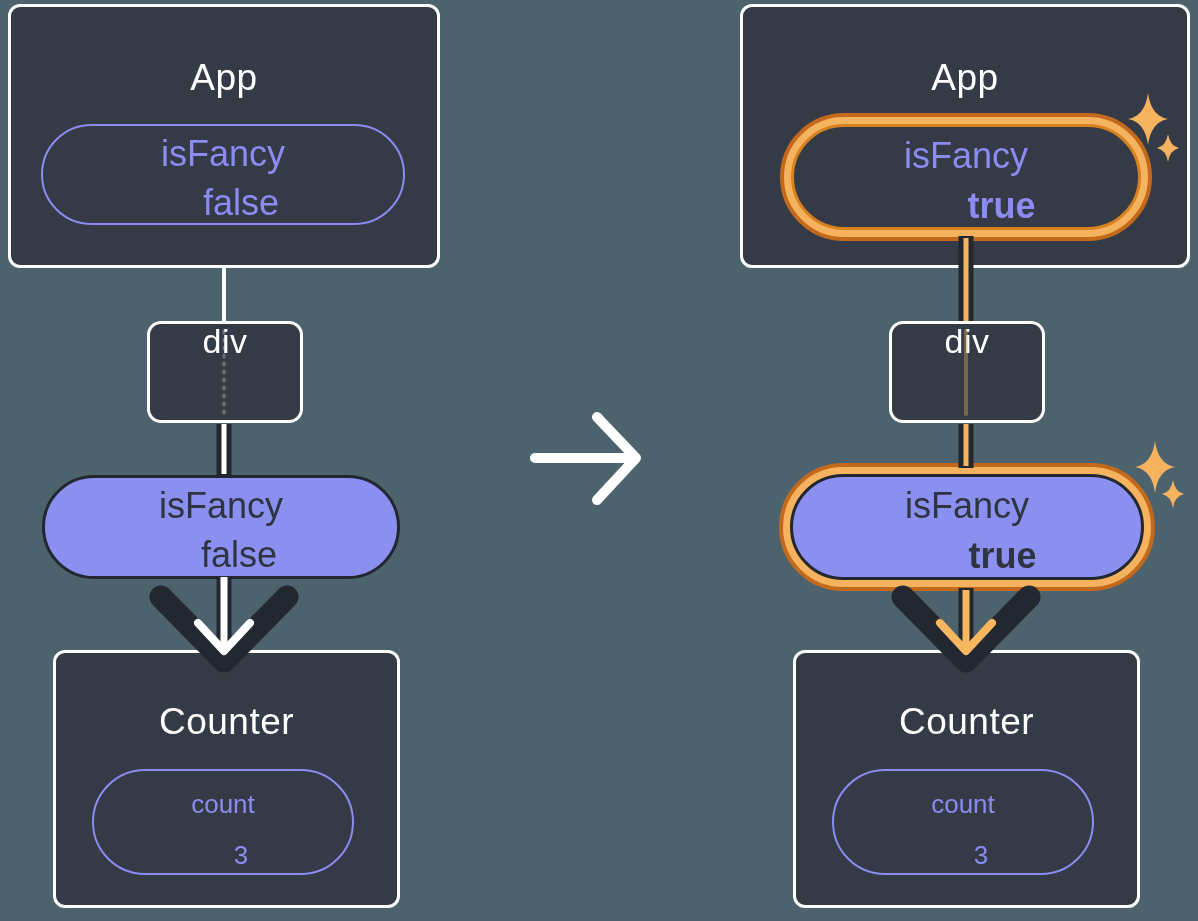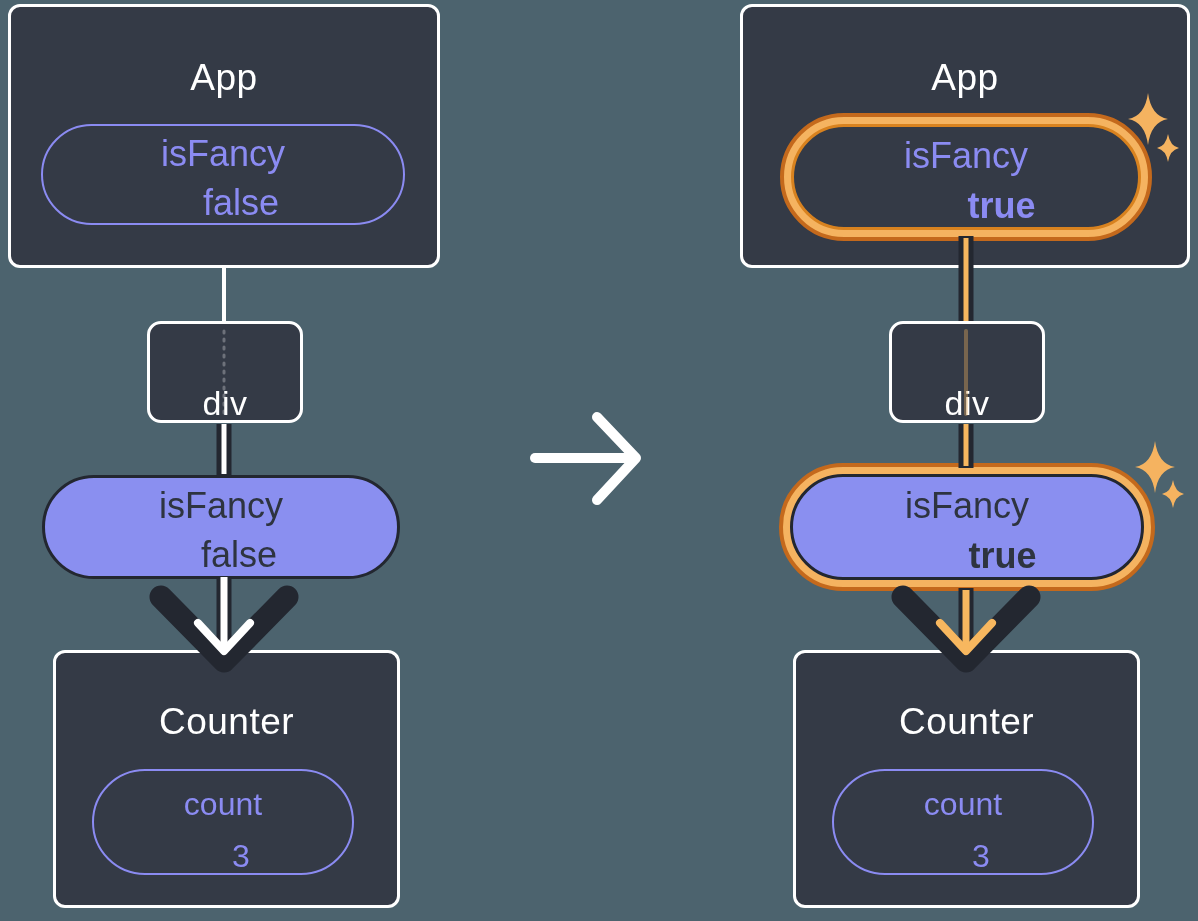--- a/index.html
+++ b/index.html
@@ -8,21 +8,21 @@
     --orangeDark:#C4691C; --orangeLight:#F5B360; --orangeMid:#D8821F;
     --orangeCore:#F7B75F; --sparkle:#F5B360;
   }
   html,body{margin:0;padding:0;background:var(--bg);}
   .canvas{position:relative;width:1198px;height:921px;background:var(--bg);
           font-family:"Liberation Sans",sans-serif;overflow:hidden;}
   .box{position:absolute;background:var(--boxFill);border:3px solid var(--boxBorder);
        border-radius:12px;box-sizing:border-box;}
   .box-title{position:absolute;left:0;right:0;text-align:center;color:#fff;
              font-size:37px;line-height:1;letter-spacing:.5px;}
-  .small-box{display:flex;align-items:flex-end;justify-content:center;border-radius:14px;}
+  .small-box{display:flex;align-items:flex-start;justify-content:center;border-radius:14px;}
   .small-box .box-title{position:static;font-size:34px;}
   .pill{position:absolute;display:flex;align-items:stretch;border-radius:999px;
         box-sizing:border-box;font-size:36px;flex-direction:column;}
   .seg{display:flex;align-items:center;justify-content:center;}
   .seg-name{flex:0 0 57.5%;}
   .seg-value{flex:1 1 auto;padding-left:36px;}
   .divider{align-self:stretch;flex:0 0 auto;}
   
   .pill--outline{border:2.5px solid var(--purple);color:var(--purple);}
   .pill--outline .divider{width:2px;background:var(--purple);}
@@ -31,21 +31,21 @@
   .pill--solid .divider{width:3px;background:var(--dark);}
   
   .ring{position:absolute;border-radius:999px;background:var(--orangeLight);
         border:4px solid var(--orangeDark);padding:7px;box-sizing:border-box;}
   .ring .pill{position:relative;width:100%;height:100%;}
   .ring .pill--darkfill{background:var(--boxFill);border:3px solid var(--orangeMid);color:var(--purple);}
   .ring .pill--darkfill .divider{width:3px;background:var(--orangeLight);}
   .value-bold{font-weight:700;margin-left:35px;}
   .overlay{position:absolute;left:0;top:0;width:1198px;height:921px;pointer-events:none;}
   .counter-pill .seg-name{flex:0 0 66%;}
-  .counter-pill{font-size:32px;}
+  .counter-pill{font-size:26px;}
 </style>
 </head>
 <body>
 
 <div class="canvas">
 
   <div class="box" style="left:8px;top:4px;width:432px;height:264px">
     <div class="box-title" style="top:52px">App</div>
     <div class="pill pill--outline" style="left:30px;top:117px;width:364px;height:101px">
       <div class="seg seg-name">isFancy</div>

